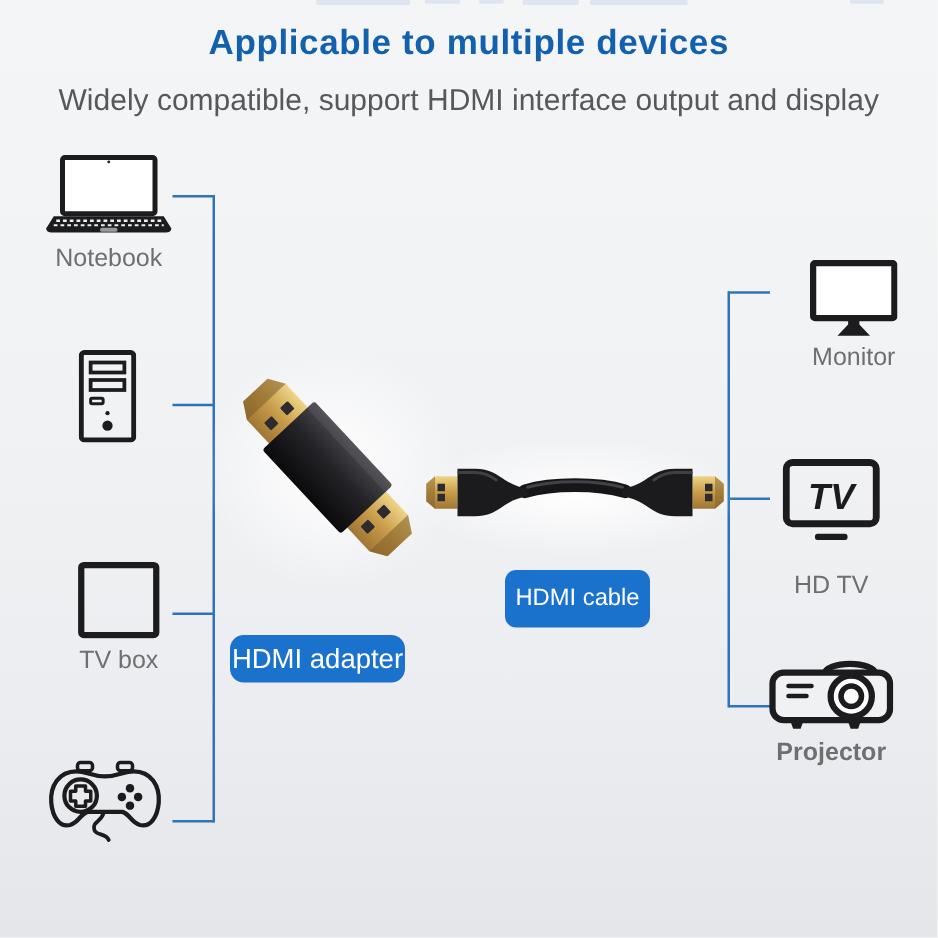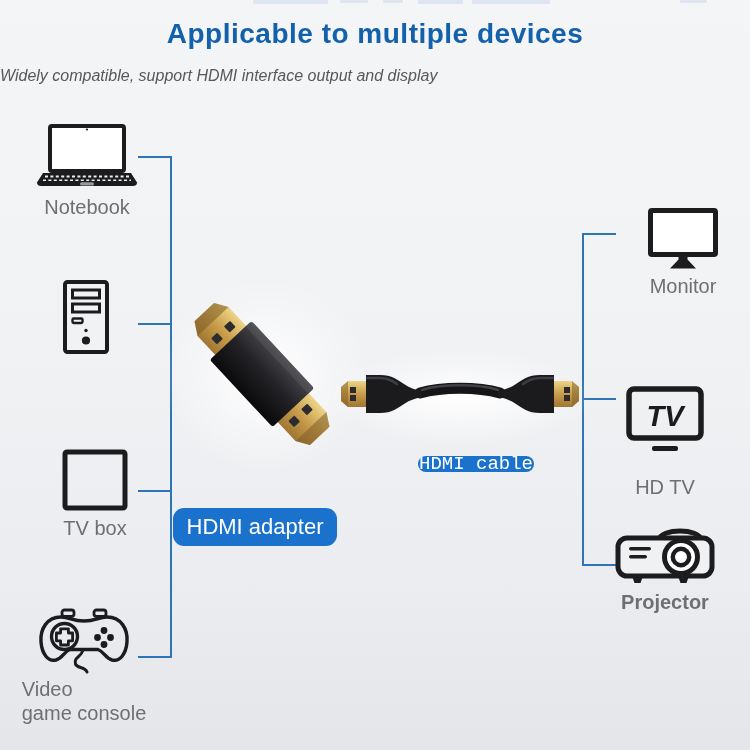--- a/index.html
+++ b/index.html
@@ -10,38 +10,38 @@
   }
   .abs{position:absolute;}
   
   .artifact{position:absolute;top:0;height:4px;background:#dde3ee;border-radius:1px;opacity:.9;}
   
   .title{
     position:absolute;left:0;right:0;top:18px;text-align:center;
     font-size:28px;font-weight:bold;color:#1361ad;letter-spacing:.5px;
   }
   .subtitle{
-    position:absolute;left:0;right:0;top:67px;text-align:left;
-    font-size:16px;color:#57585a;font-style:italic;
+    position:absolute;left:0;right:0;top:67px;text-align:center;
+    font-size:24px;color:#57585a;
   }
   
   .line{position:absolute;background:#2e75b7;}
   
   .device{position:absolute;width:150px;display:flex;flex-direction:column;align-items:center;}
-  .dev-label{font-size:20px;color:#6e6f71;margin-top:6px;line-height:1.18;}
+  .dev-label{font-size:20px;color:#6e6f71;text-align:center;margin-top:6px;line-height:1.18;}
   .icon svg{display:block;}
   
   .glow{position:absolute;background:radial-gradient(closest-side,rgba(255,255,255,.95),rgba(255,255,255,0));}
   
   .badge{
     position:absolute;background:#1b72cd;color:#ffffff;
     display:flex;align-items:center;justify-content:center;
   }
-  .badge.adapter{left:173px;top:508px;width:164px;height:38px;border-radius:11px;font-size:22px;}
-  .badge.cable{left:418px;top:456px;width:116px;height:16px;border-radius:9px;font-size:19px;font-family:Liberation Mono, monospace;}
+  .badge.adapter{left:184px;top:508px;width:140px;height:38px;border-radius:11px;font-size:22px;}
+  .badge.cable{left:404px;top:456px;width:116px;height:46px;border-radius:9px;font-size:19px;}
 </style>
 </head>
 <body>
 
 <div class="artifact" style="left:253px;width:75px;"></div>
 <div class="artifact" style="left:340px;width:28px;height:3px;"></div>
 <div class="artifact" style="left:383px;width:20px;height:3px;"></div>
 <div class="artifact" style="left:418px;width:45px;"></div>
 <div class="artifact" style="left:472px;width:78px;"></div>
 <div class="artifact" style="left:680px;width:27px;height:3px;"></div>
@@ -104,37 +104,33 @@
       <path d="M24,10 C10,10 3,22 4,35 C5,47 11,55 19,53 C26,51 27,44.5 33,42.5 L61,42.5 C67,44.5 68,51 75,53 C83,55 89,47 90,35 C91,22 84,10 70,10 C61,10 59,14 47,14 C35,14 33,10 24,10 Z" fill="none" stroke="#1c1c1e" stroke-width="3.4" stroke-linejoin="round"></path>
       <circle cx="27.5" cy="29.5" r="13" fill="none" stroke="#1c1c1e" stroke-width="3.4"></circle>
       <path d="M23.6,21.8 h7.8 v4.2 h4.2 v7.8 h-4.2 v4.2 h-7.8 v-4.2 h-4.2 v-7.8 h4.2 Z" fill="none" stroke="#1c1c1e" stroke-width="2.8" stroke-linejoin="round"></path>
       <circle cx="67" cy="23.5" r="3.4" fill="#1c1c1e"></circle>
       <circle cx="60.5" cy="30.5" r="3.4" fill="#1c1c1e"></circle>
       <circle cx="73.5" cy="30.5" r="3.4" fill="#1c1c1e"></circle>
       <circle cx="67" cy="37.5" r="3.4" fill="#1c1c1e"></circle>
       <path d="M46,43 C44,51 36.5,50 38.5,57 C39.8,61.5 48,59.5 50,65" fill="none" stroke="#1c1c1e" stroke-width="3" stroke-linecap="round"></path>
     </svg>
   </span>
-  <div class="dev-label" style="margin-top:3px;">
-    <div>Video</div>
-    <div>game console</div>
-  </div>
 </div>
 
 <div class="device" style="left:608px;top:208px;">
   <span class="icon">
     <svg width="70" height="61" viewBox="0 0 70 61">
       <rect x="2.5" y="2.5" width="65" height="44" rx="1.5" fill="#ffffff" stroke="#1c1c1e" stroke-width="5"></rect>
       <path d="M30.5,47 h9 v4.5 l8.5,9 H22 l8.5,-9 Z" fill="#1c1c1e"></path>
     </svg>
   </span>
   <div class="dev-label">Monitor</div>
 </div>
 
-<div class="device" style="left:590px;top:386px;">
+<div class="device" style="left:590px;top:367px;">
   <span class="icon">
     <svg width="78" height="70" viewBox="0 0 78 70">
       <rect x="3" y="3" width="72" height="49" rx="5" fill="none" stroke="#1c1c1e" stroke-width="5.5"></rect>
       <text x="39" y="40" text-anchor="middle" font-family="Liberation Sans, sans-serif" font-size="29" font-weight="bold" font-style="italic" fill="#1c1c1e">TV</text>
       <rect x="26" y="60" width="26" height="5" rx="2" fill="#1c1c1e"></rect>
     </svg>
   </span>
   <div class="dev-label" style="margin-top:20px;">HD TV</div>
 </div>
 

